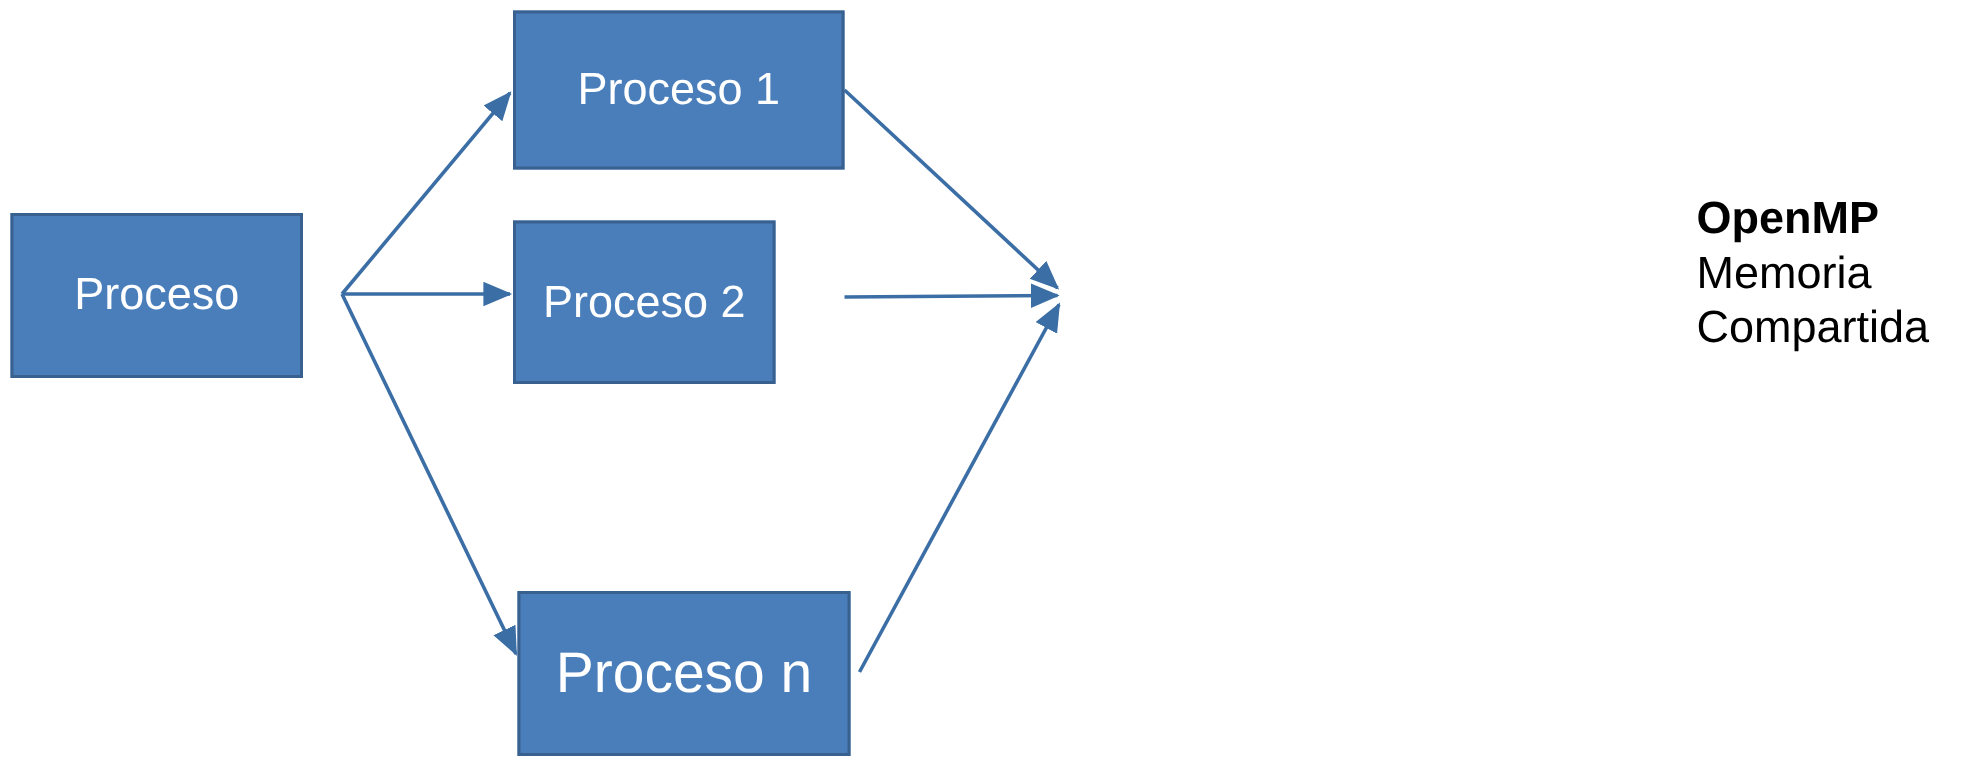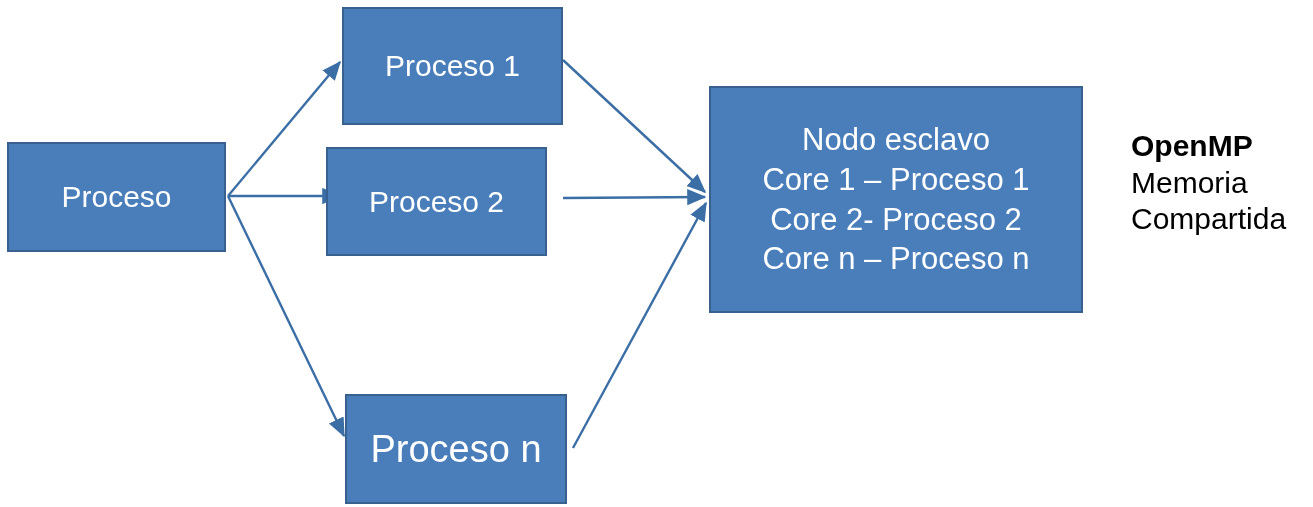--- a/index.html
+++ b/index.html
@@ -39,35 +39,35 @@
     line-height: 1.12;
     z-index: 2;
   }
   .node-line {
     display: block;
     white-space: nowrap;
   }
   #box-proceso {
     left: 7px;
     top: 142px;
-    width: 219px;
+    width: 195px;
     height: 110px;
     font-size: 30px;
   }
   #box-proceso-1 {
     left: 342px;
     top: 7px;
     width: 221px;
-    height: 118px;
+    height: 106px;
     font-size: 30px;
   }
   #box-proceso-2 {
-    left: 326px;
+    left: 342px;
     top: 147px;
-    width: 221px;
+    width: 175px;
     height: 109px;
     font-size: 30px;
   }
   #box-proceso-n {
     left: 345px;
     top: 394px;
     width: 222px;
     height: 110px;
     font-size: 38px;
   }
@@ -131,26 +131,20 @@
   </div>
 
   <div class="node-box" id="box-proceso-2">
     <span class="node-line">Proceso 2</span>
   </div>
 
   <div class="node-box" id="box-proceso-n">
     <span class="node-line">Proceso n</span>
   </div>
 
-  <div class="node-box" id="box-nodo-esclavo">
-    <span class="node-line">Nodo esclavo</span>
-    <span class="node-line">Core 1 – Proceso 1</span>
-    <span class="node-line">Core 2- Proceso 2</span>
-    <span class="node-line">Core n – Proceso n</span>
-  </div>
 
   <div id="side-note">
     <span class="note-title">OpenMP</span>
     <span class="note-line">Memoria</span>
     <span class="note-line">Compartida</span>
   </div>
 
 </div>
 
 </body></html>

